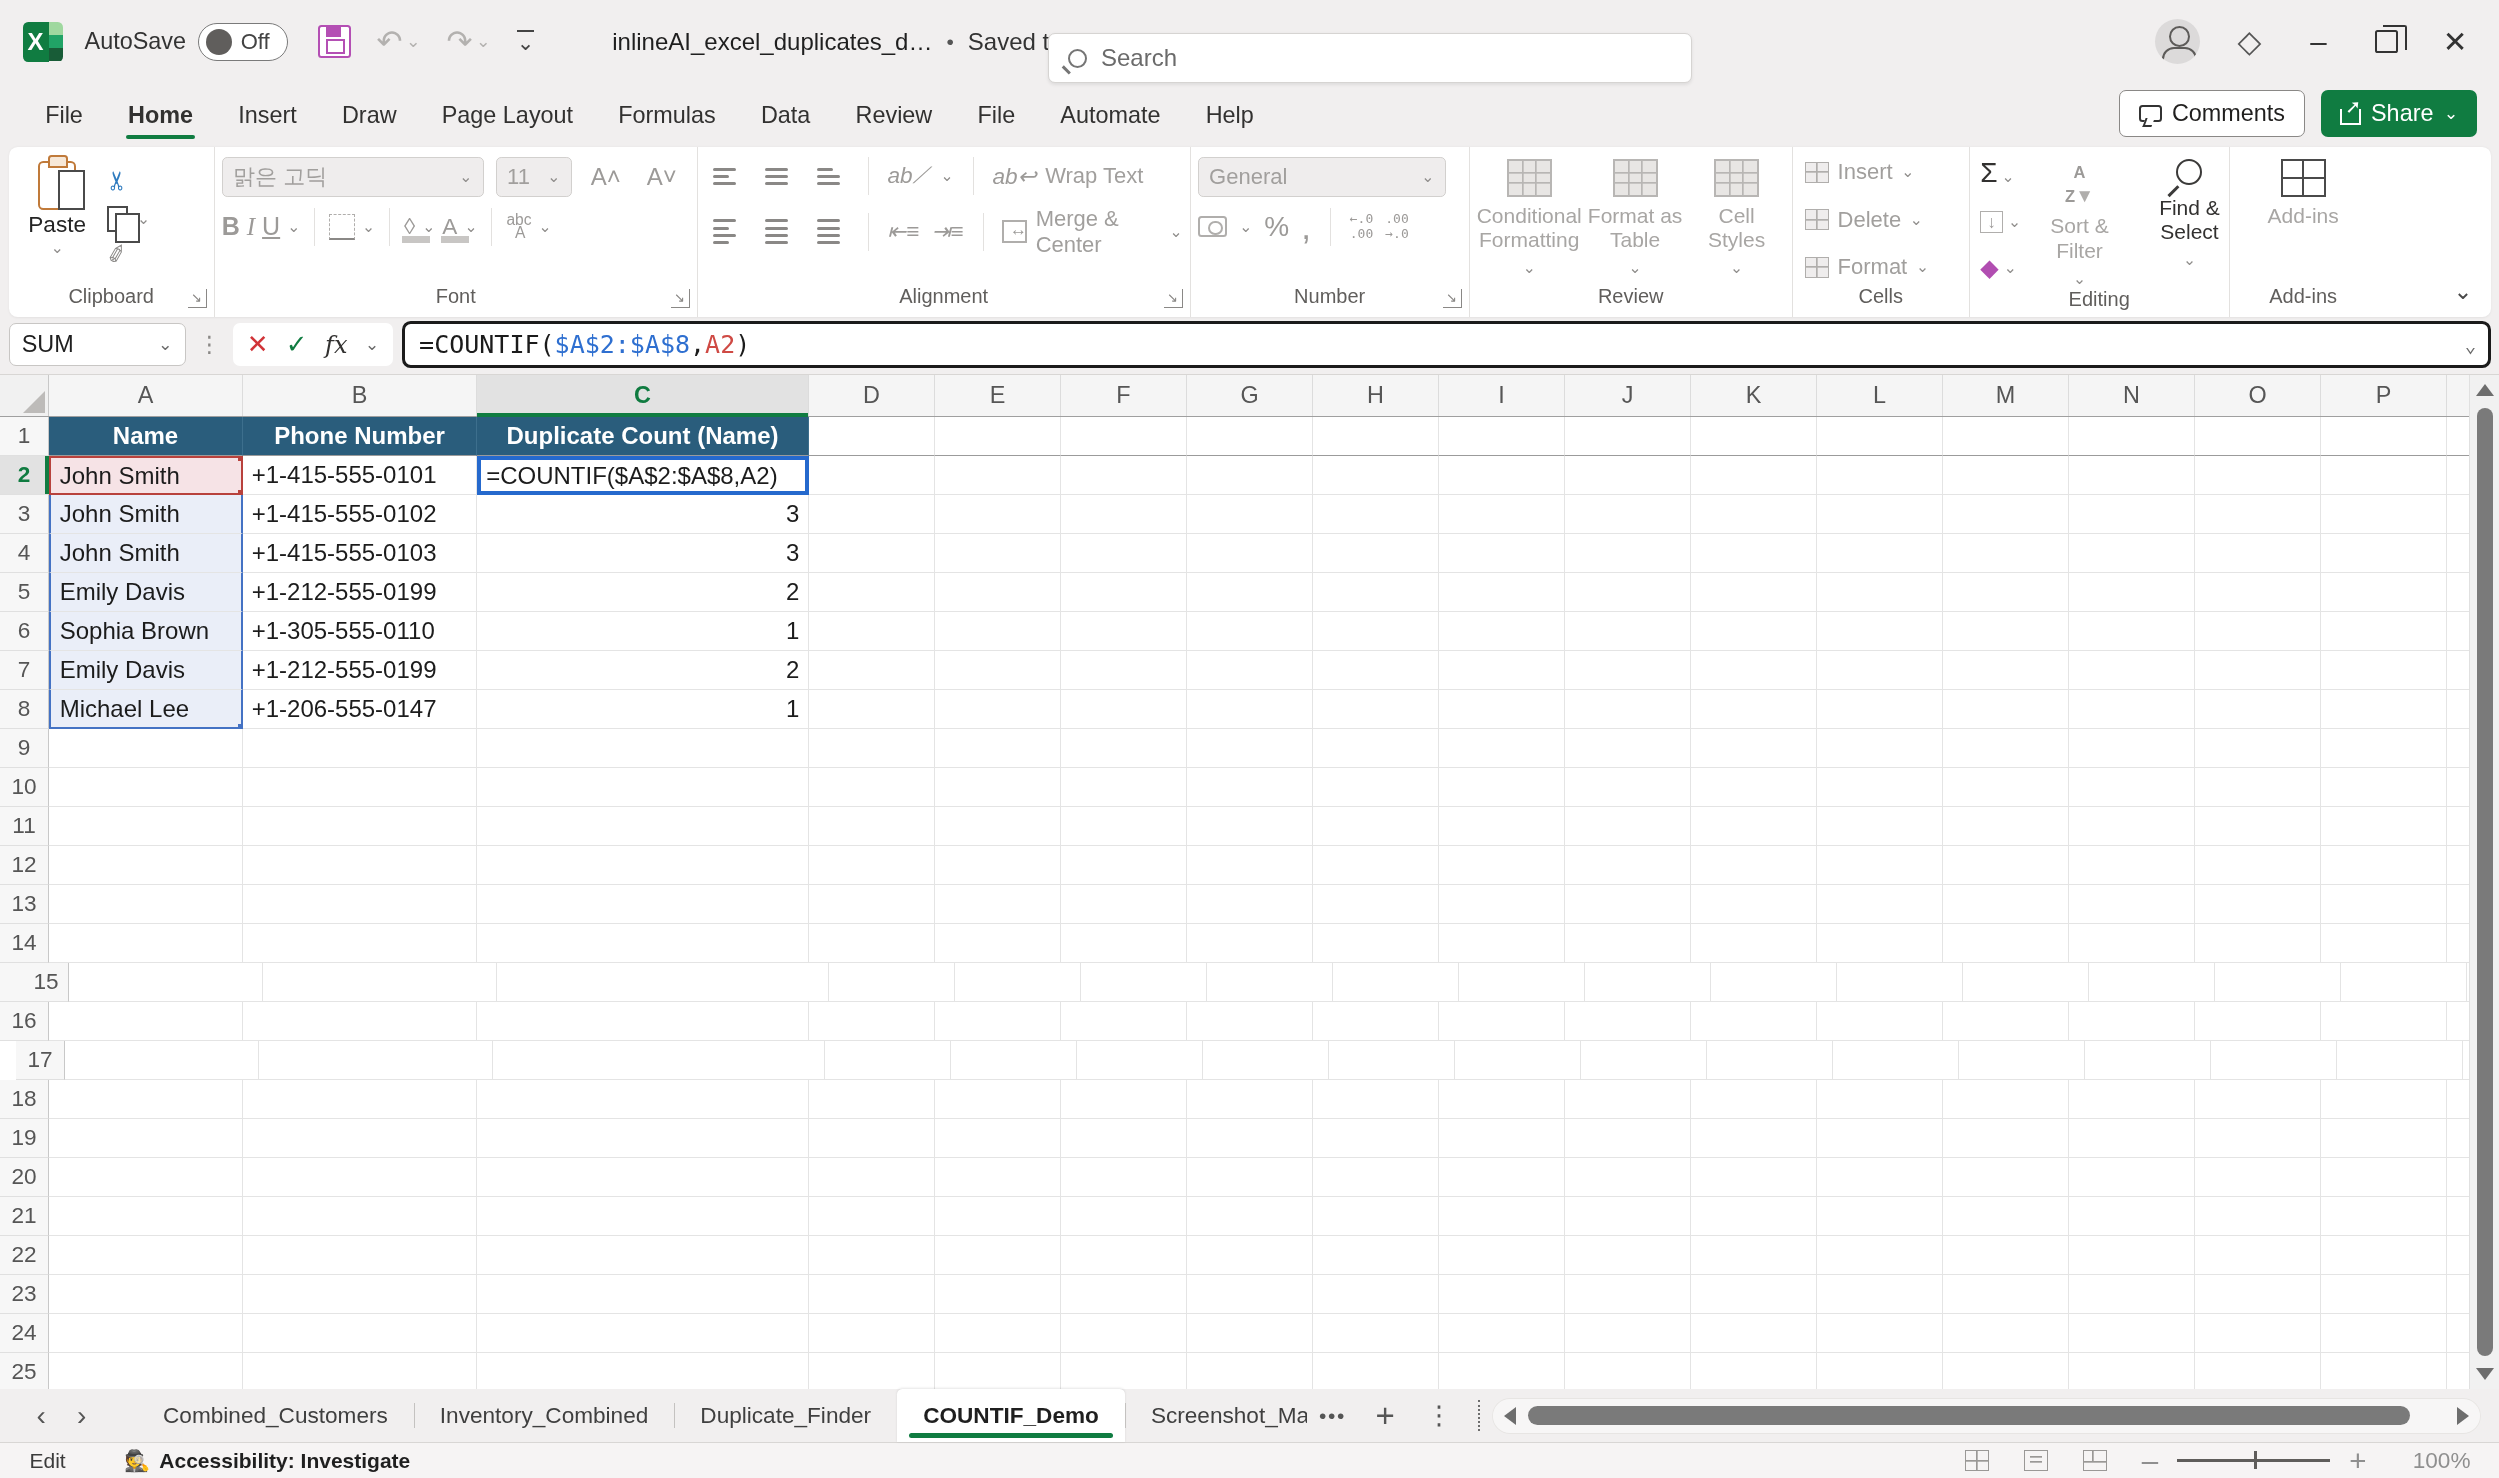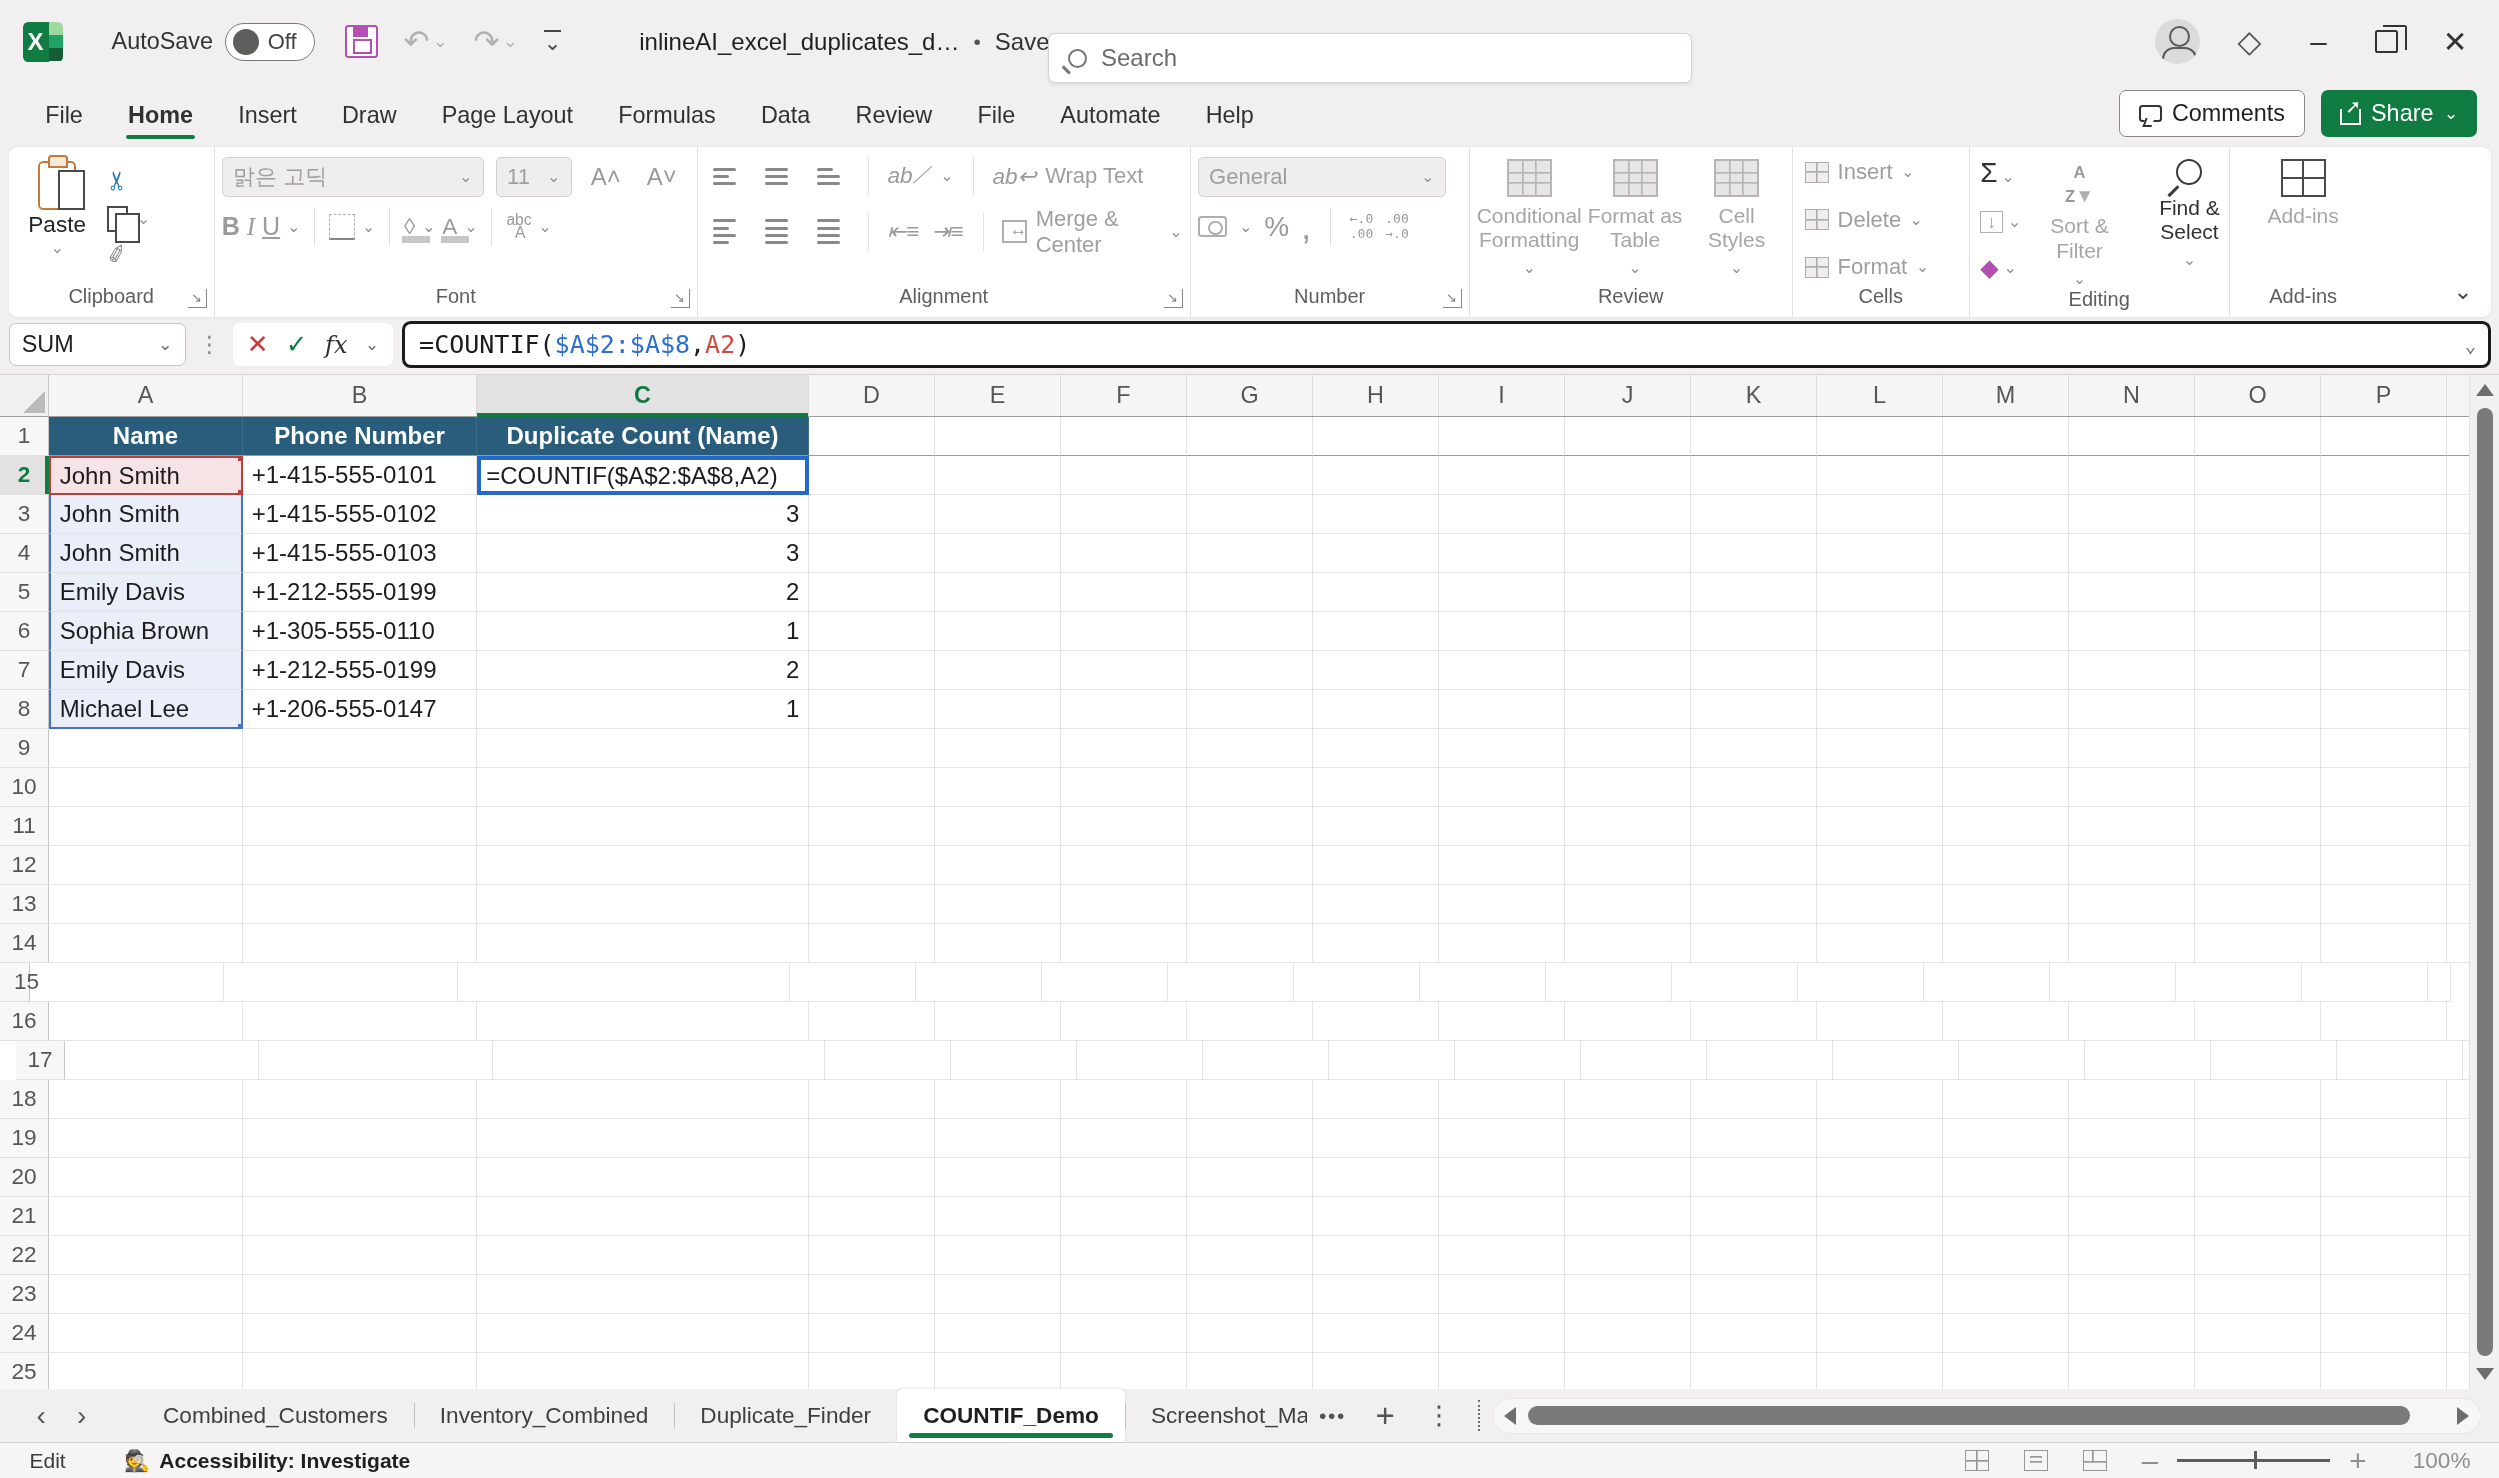--- a/index.html
+++ b/index.html
@@ -6,21 +6,21 @@
   html,body { width:2500px; height:1479px; overflow:hidden; }
   body { font-family:"Liberation Sans", sans-serif; background:#f1efef; color:#262626; }
 
   
   .titlebar { height:83px; display:flex; align-items:center; position:relative; background:#f1efef; }
   .xl-logo { width:40px; height:40px; margin-left:22.6px; display:flex; border-radius:5.2px; overflow:hidden; }
   .xl-logo .xl-left { width:26px; background:#107C41; color:#fff; font-weight:bold; font-size:24px; display:flex; align-items:center; justify-content:center; }
   .xl-logo .xl-right { flex:1; display:flex; flex-direction:column; }
   .xl-logo .xl-right span { flex:1; }
   .xl-r1{background:#9FD89F;} .xl-r2{background:#21A366;} .xl-r3{background:#185C37;}
-  .autosave { display:flex; align-items:center; gap:12px; margin-left:49px; font-size:23.4px; color:#333; }
+  .autosave { display:flex; align-items:center; gap:12px; margin-left:22px; font-size:23.4px; color:#333; }
   .toggle { width:90px; height:38px; border:1.7px solid #7a7a7a; border-radius:21px; background:#fff; display:flex; align-items:center; padding:0 7px; gap:8.7px; }
   .toggle .knob { width:26px; height:26px; border-radius:50%; background:#605e5c; }
   .toggle .state { font-size:22px; color:#444; }
   .qat { display:flex; align-items:center; gap:26px; margin-left:29.5px; }
   .save-icon { width:33px; height:33px; border:2.6px solid #b44fb4; border-radius:3.5px; position:relative; background:#fff; }
   .save-icon::before { content:""; position:absolute; top:0; left:6px; width:15.6px; height:10.4px; background:#b44fb4; }
   .save-icon::after { content:""; position:absolute; bottom:1.7px; left:6px; width:15.6px; height:11.3px; border:2.6px solid #b44fb4; background:#fff; }
   .undo-redo { font-size:31px; color:#b3b1af; display:flex; align-items:center; gap:3.5px; }
   .mini-chev { font-size:17.4px; color:#b3b1af; }
   .qat-custom { font-size:21px; color:#444; border-top:2.6px solid #444; line-height:0.9; padding-top:2.6px; }
@@ -829,21 +829,21 @@
         <div class="cell" style="width: 126px; flex: 0 0 auto;"></div>
         <div class="cell" style="width: 126px; flex: 0 0 auto;"></div>
         <div class="cell" style="width: 126px; flex: 0 0 auto;"></div>
         <div class="cell" style="width: 126px; flex: 0 0 auto;"></div>
         <div class="cell" style="width: 126px; flex: 0 0 auto;"></div>
         <div class="cell" style="width: 126px; flex: 0 0 auto;"></div>
         <div class="cell" style="width: 126px; flex: 0 0 auto;"></div>
         <div class="cell" style="width: 22.6px; flex: 0 0 auto;"></div>
       </div>
       <div class="grid-row">
-        <div class="rowhdr" style="width: 30px; flex: 0 0 auto; padding-left: 24px;">15</div>
+        <div class="rowhdr" style="width: 69px; flex: 0 0 auto; padding-left: 24px;">15</div>
         <div class="cell" style="width: 194px; flex: 0 0 auto;"></div>
         <div class="cell" style="width: 234px; flex: 0 0 auto;"></div>
         <div class="cell" style="width: 332px; flex: 0 0 auto;"></div>
         <div class="cell" style="width: 126px; flex: 0 0 auto;"></div>
         <div class="cell" style="width: 126px; flex: 0 0 auto;"></div>
         <div class="cell" style="width: 126px; flex: 0 0 auto;"></div>
         <div class="cell" style="width: 126px; flex: 0 0 auto;"></div>
         <div class="cell" style="width: 126px; flex: 0 0 auto;"></div>
         <div class="cell" style="width: 126px; flex: 0 0 auto;"></div>
         <div class="cell" style="width: 126px; flex: 0 0 auto;"></div>

